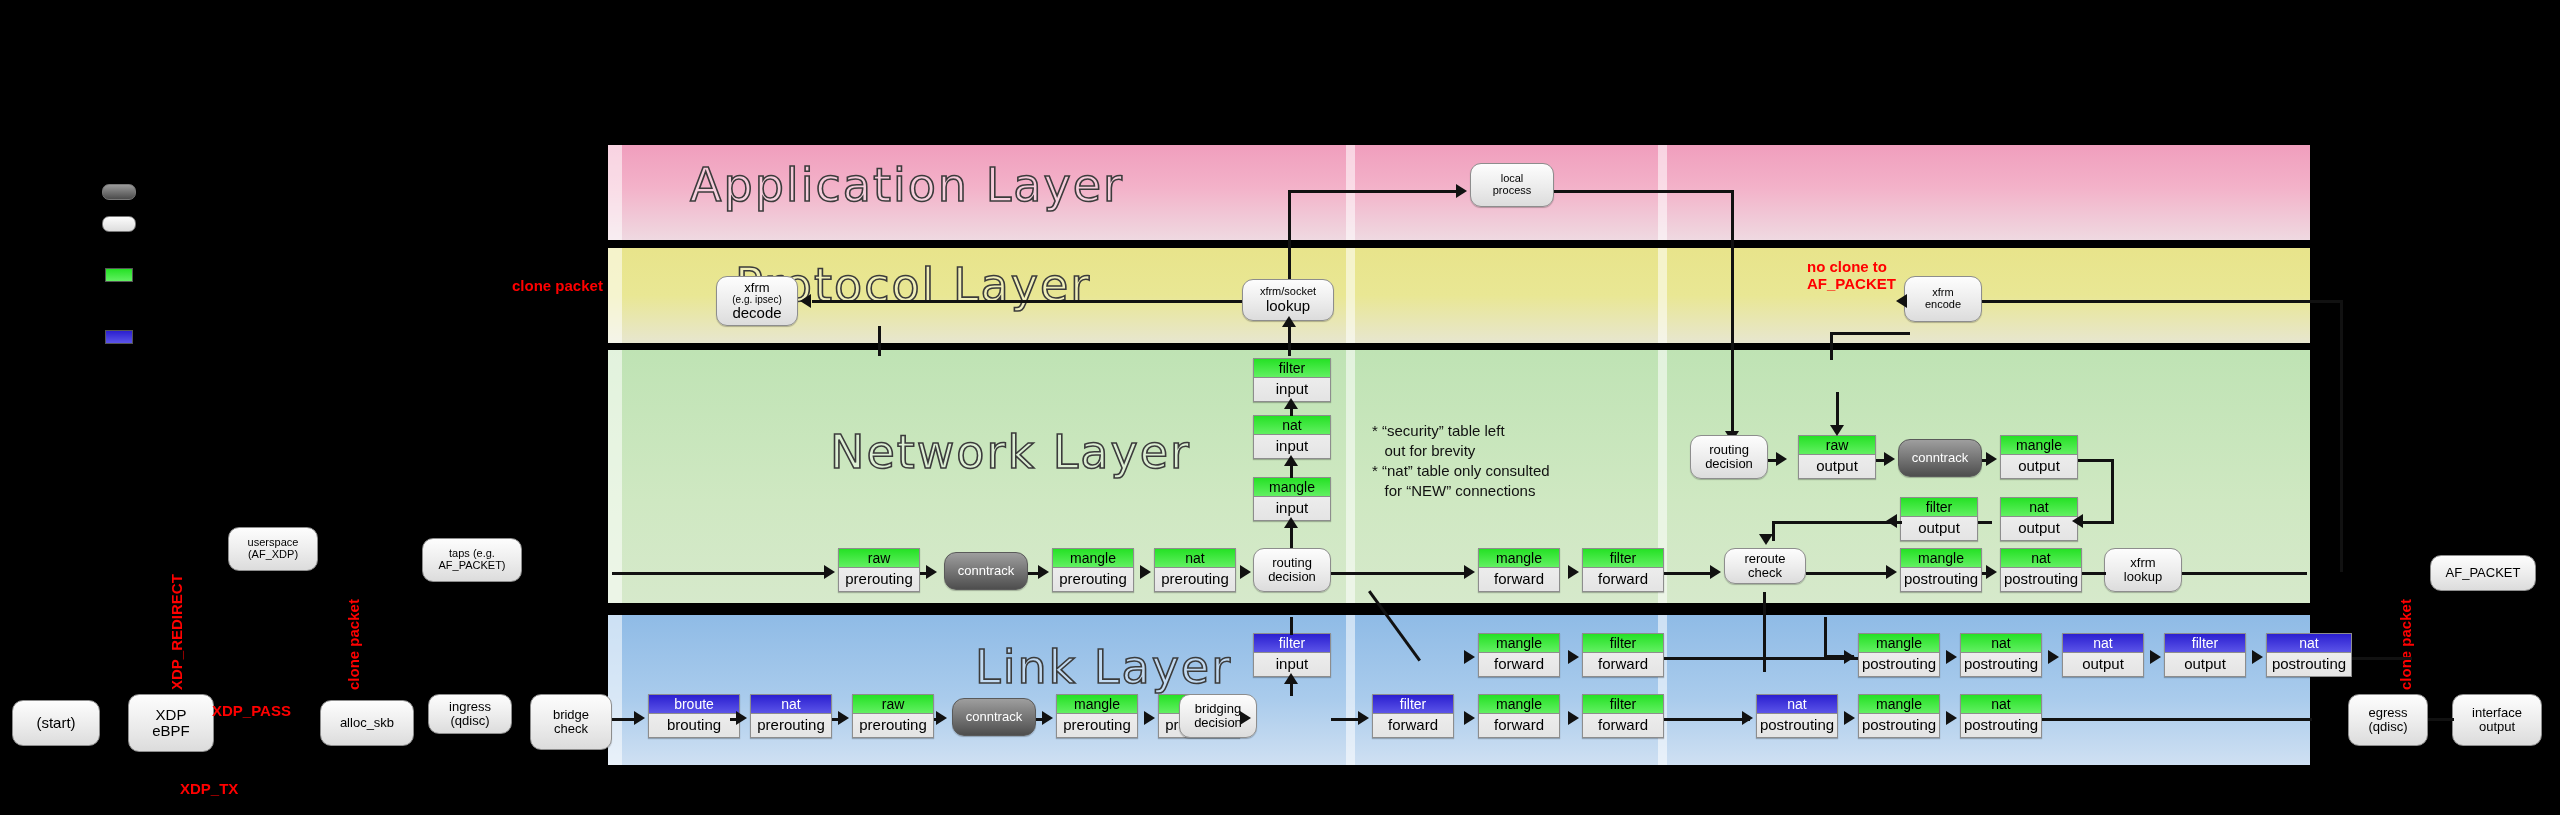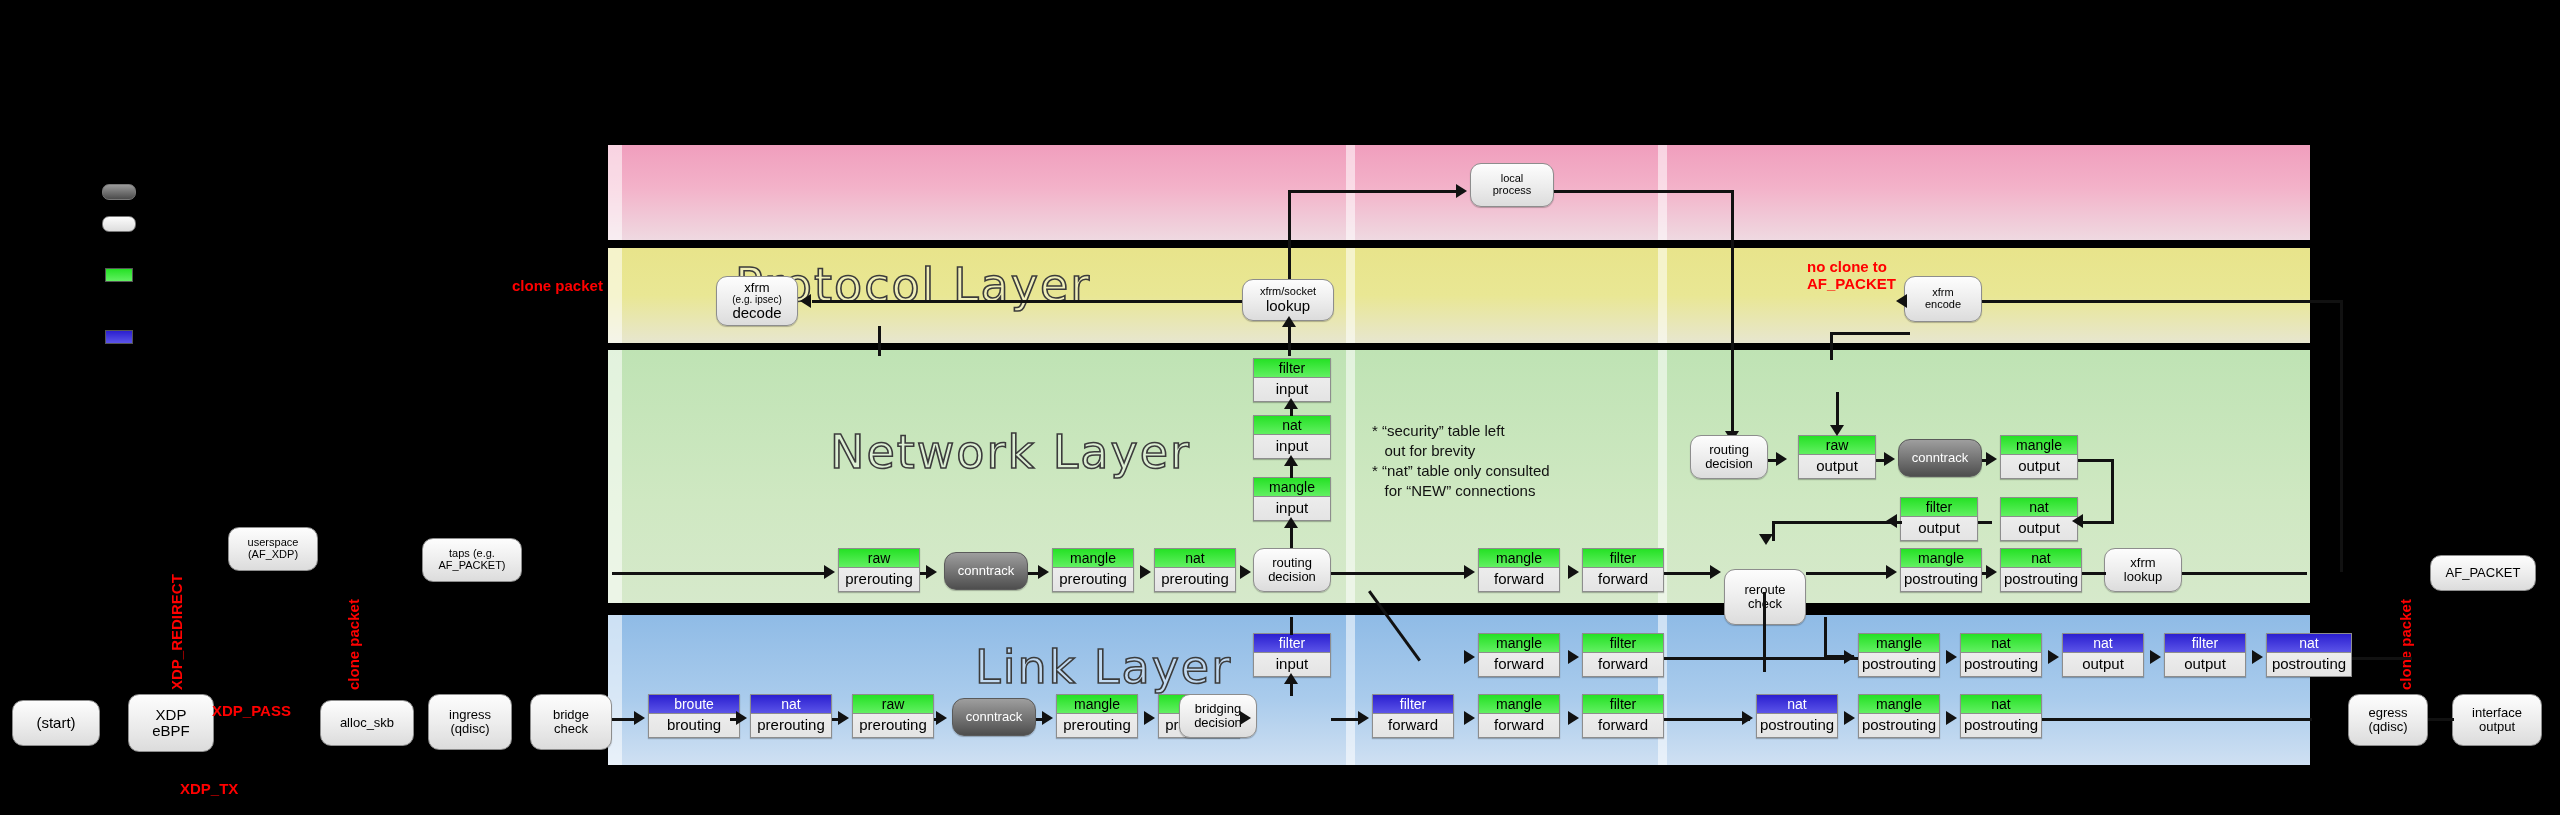--- a/index.html
+++ b/index.html
@@ -85,20 +85,21 @@
     <div class="colsep" style="left:0px;"></div>
     <div class="colsep thin" style="left:738px;"></div>
     <div class="colsep thin" style="left:1050px;"></div>
   </div>
   <div class="band band-link">
     <div class="colsep" style="left:0px;"></div>
     <div class="colsep thin" style="left:738px;"></div>
     <div class="colsep thin" style="left:1050px;"></div>
   </div>
 
+  <div class="band-title" style="left:690px;top:158px;">Application Layer</div>
   <div class="band-title" style="left:735px;top:258px;">Protocol Layer</div>
   <div class="band-title" style="left:830px;top:425px;">Network Layer</div>
   <div class="band-title" style="left:975px;top:640px;">Link Layer</div>
 
   <div class="legend-item lg-cap" style="left:102px;top:184px;background:linear-gradient(180deg,#9a9a9a,#4b4b4b);"></div>
   <div class="legend-item lg-cap" style="left:102px;top:216px;background:linear-gradient(180deg,#fcfcfc,#dddddd);"></div>
   <div class="legend-item lg-sq" style="left:105px;top:268px;background:linear-gradient(180deg,#25e125,#62f062);"></div>
   <div class="legend-item lg-sq" style="left:105px;top:330px;background:linear-gradient(180deg,#2b1fd0,#5b54e8);"></div>
 
   <div class="note" style="left:1372px;top:421px;">* “security” table left
@@ -117,21 +118,21 @@
 
   <div class="node tiny" style="left:228px;top:527px;width:90px;height:44px;">
     <span>userspace</span>
     <span>(AF_XDP)</span>
   </div>
 
   <div class="node small" style="left:320px;top:700px;width:94px;height:46px;">
     <span>alloc_skb</span>
   </div>
 
-  <div class="node small" style="left:428px;top:694px;width:84px;height:56px;">
+  <div class="node small" style="left:428px;top:694px;width:84px;height:40px;">
     <span>ingress</span>
     <span>(qdisc)</span>
   </div>
 
   <div class="node tiny" style="left:422px;top:538px;width:100px;height:44px;">
     <span>taps (e.g.</span>
     <span>AF_PACKET)</span>
   </div>
 
   <div class="node small" style="left:530px;top:694px;width:82px;height:56px;">
@@ -239,21 +240,21 @@
     <div class="c">forward</div>
   </div>
   <div class="tbl green" style="left:1582px;top:548px;width:82px;height:44px;">
     <div class="t">filter</div>
     <div class="c">forward</div>
   </div>
   <div class="ln lnh" style="left:1331px;top:572px;width:134px;"></div>
   <div class="arr r" style="left:1464px;top:565px;"></div>
   <div class="arr r" style="left:1568px;top:565px;"></div>
 
-  <div class="node small" style="left:1724px;top:569px;width:82px;height:56px;">
+  <div class="node small" style="left:1724px;top:548px;width:82px;height:36px;">
     <span>reroute</span>
     <span>check</span>
   </div>
   <div class="ln lnh" style="left:1664px;top:572px;width:50px;"></div>
   <div class="arr r" style="left:1710px;top:565px;"></div>
 
   <div class="node small" style="left:1690px;top:435px;width:78px;height:44px;">
     <span>routing</span>
     <span>decision</span>
   </div>

